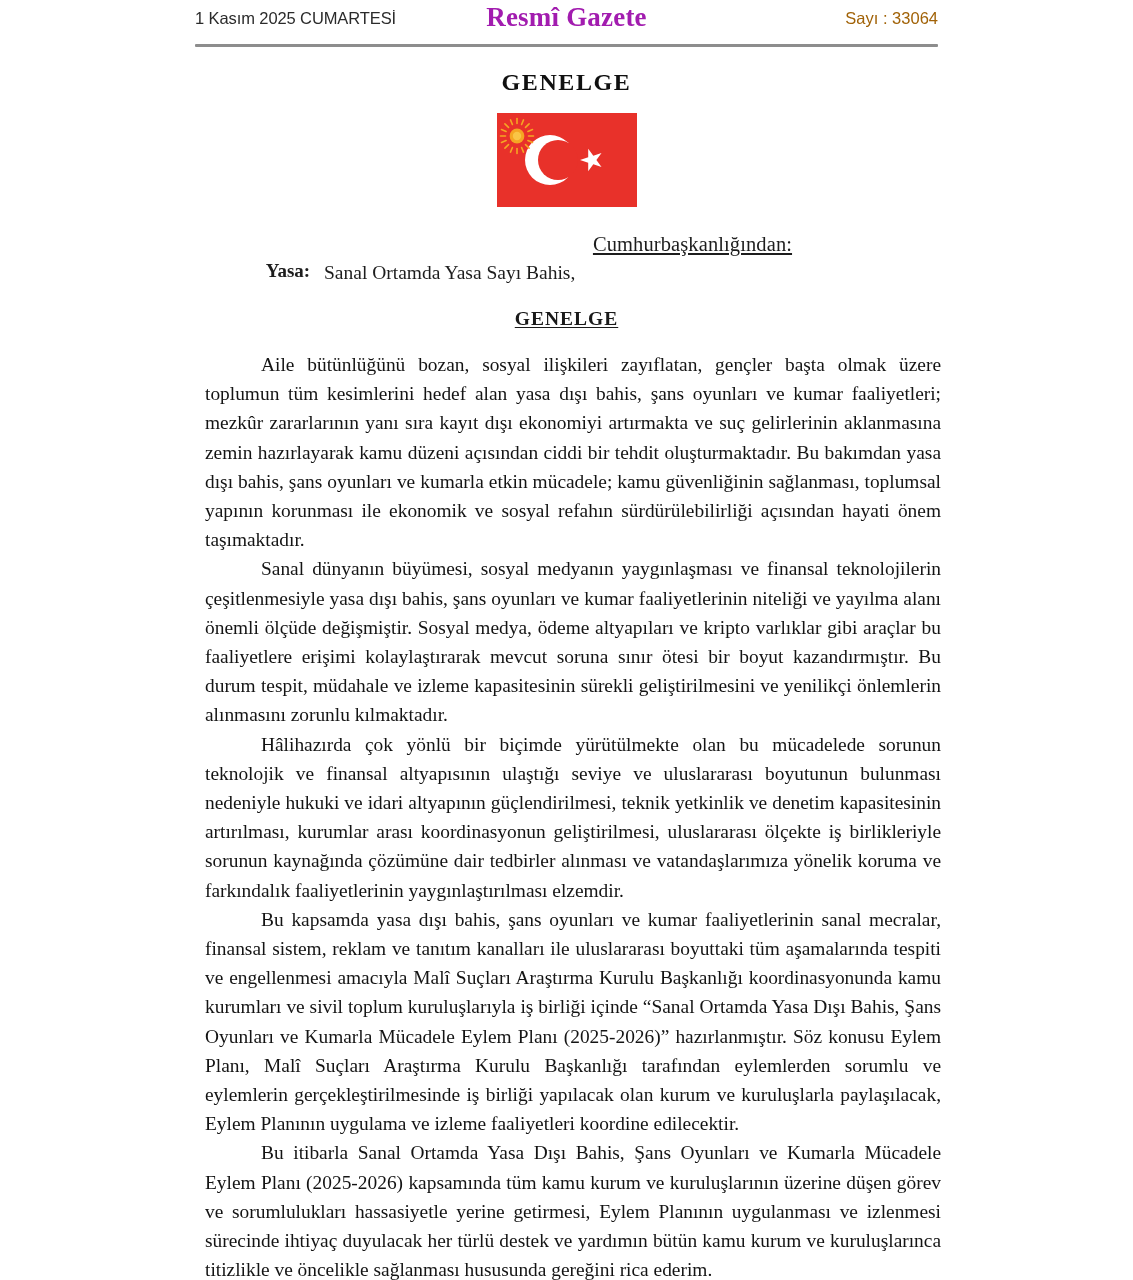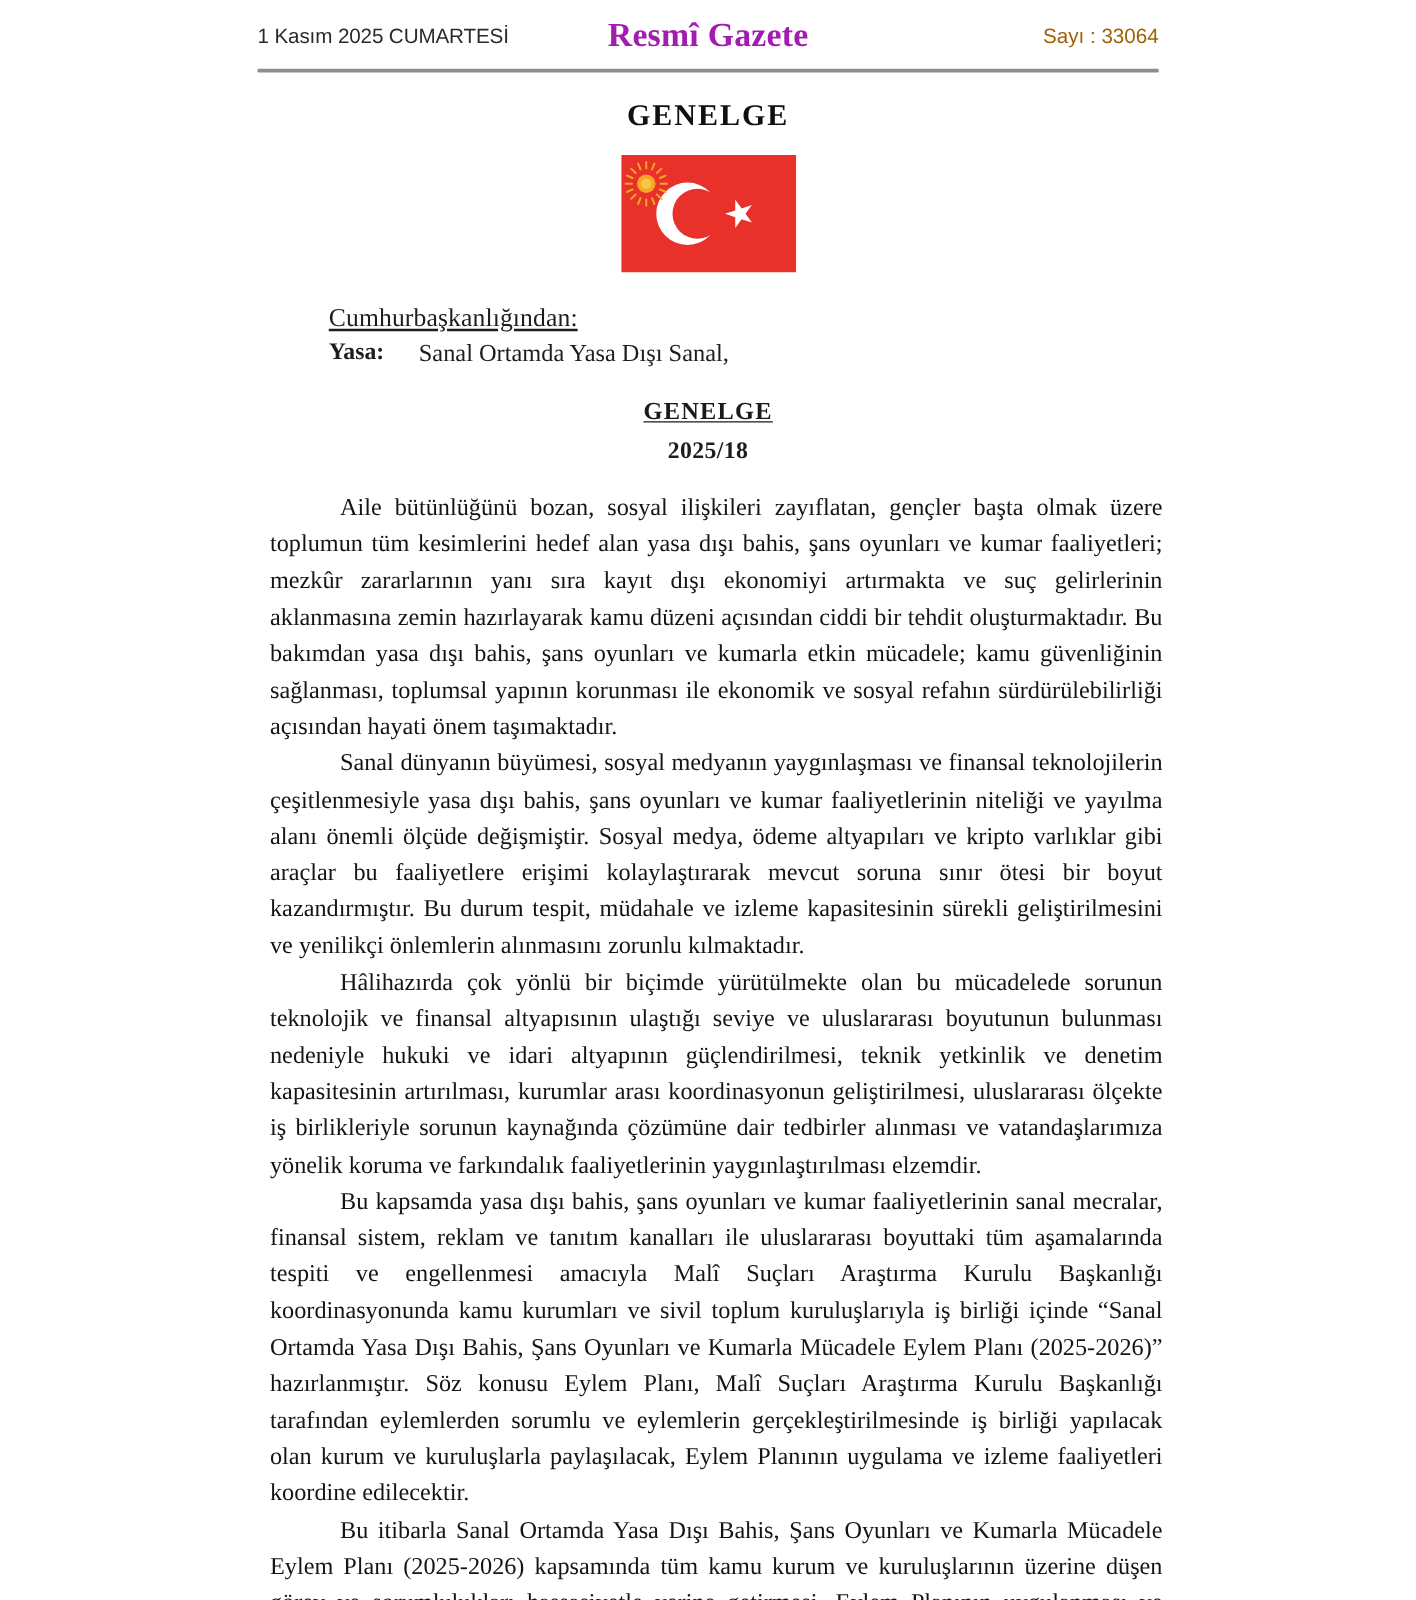--- a/index.html
+++ b/index.html
@@ -14,21 +14,21 @@
     font-family: "Liberation Serif", "DejaVu Serif", serif;
     color: #1d1d1d;
     overflow: hidden;
     position: relative;
   }
 
   .page {
     width: 1133px;
     height: 1280px;
     box-sizing: border-box;
-    padding: 11px;
+    padding: 0;
     position: relative;
     border-radius: 24px;
   }
 
   
   .masthead {
     position: relative;
     height: 44px;
     margin: 0 195px 0 195px;
     display: flex;
@@ -88,20 +88,21 @@
   .flag {
     width: 140px;
     height: 94px;
     position: relative;
     display: block;
   }
 
   
   .subject-block {
     margin: 26px 0 0 252px;
+    text-align: center;
   }
   .subject-from {
     font-size: 20.5px;
     text-decoration: underline;
     text-underline-offset: 2px;
     letter-spacing: 0.1px;
     margin-bottom: 3px;
     display: inline-block;
   }
   .subject-rows {
@@ -202,29 +203,28 @@
         <circle cx="20" cy="23" r="4.2" fill="#f9c546"></circle>
       </g>
     </svg>
   </div>
 
   <div class="subject-block">
     <div class="subject-from">Cumhurbaşkanlığından:</div>
     <div class="subject-rows">
       <div class="subject-label">Yasa:</div>
       <div class="subject-lines">
-        <div>Sanal Ortamda Yasa Dışı Sanal,</div>
+        <div>Sanal Ortamda Yasa Sayı Bahis,</div>
       </div>
     </div>
   </div>
 
   <div class="circular-title">
     <span class="u">GENELGE</span>
   </div>
-  <div class="circular-number">2025/18</div>
 
   <div class="body-text">
     <p>Aile bütünlüğünü bozan, sosyal ilişkileri zayıflatan, gençler başta olmak üzere toplumun tüm kesimlerini hedef alan yasa dışı bahis, şans oyunları ve kumar faaliyetleri; mezkûr zararlarının yanı sıra kayıt dışı ekonomiyi artırmakta ve suç gelirlerinin aklanmasına zemin hazırlayarak kamu düzeni açısından ciddi bir tehdit oluşturmaktadır. Bu bakımdan yasa dışı bahis, şans oyunları ve kumarla etkin mücadele; kamu güvenliğinin sağlanması, toplumsal yapının korunması ile ekonomik ve sosyal refahın sürdürülebilirliği açısından hayati önem taşımaktadır.</p>
     <p>Sanal dünyanın büyümesi, sosyal medyanın yaygınlaşması ve finansal teknolojilerin çeşitlenmesiyle yasa dışı bahis, şans oyunları ve kumar faaliyetlerinin niteliği ve yayılma alanı önemli ölçüde değişmiştir. Sosyal medya, ödeme altyapıları ve kripto varlıklar gibi araçlar bu faaliyetlere erişimi kolaylaştırarak mevcut soruna sınır ötesi bir boyut kazandırmıştır. Bu durum tespit, müdahale ve izleme kapasitesinin sürekli geliştirilmesini ve yenilikçi önlemlerin alınmasını zorunlu kılmaktadır.</p>
     <p>Hâlihazırda çok yönlü bir biçimde yürütülmekte olan bu mücadelede sorunun teknolojik ve finansal altyapısının ulaştığı seviye ve uluslararası boyutunun bulunması nedeniyle hukuki ve idari altyapının güçlendirilmesi, teknik yetkinlik ve denetim kapasitesinin artırılması, kurumlar arası koordinasyonun geliştirilmesi, uluslararası ölçekte iş birlikleriyle sorunun kaynağında çözümüne dair tedbirler alınması ve vatandaşlarımıza yönelik koruma ve farkındalık faaliyetlerinin yaygınlaştırılması elzemdir.</p>
     <p>Bu kapsamda yasa dışı bahis, şans oyunları ve kumar faaliyetlerinin sanal mecralar, finansal sistem, reklam ve tanıtım kanalları ile uluslararası boyuttaki tüm aşamalarında tespiti ve engellenmesi amacıyla Malî Suçları Araştırma Kurulu Başkanlığı koordinasyonunda kamu kurumları ve sivil toplum kuruluşlarıyla iş birliği içinde “Sanal Ortamda Yasa Dışı Bahis, Şans Oyunları ve Kumarla Mücadele Eylem Planı (2025-2026)” hazırlanmıştır. Söz konusu Eylem Planı, Malî Suçları Araştırma Kurulu Başkanlığı tarafından eylemlerden sorumlu ve eylemlerin gerçekleştirilmesinde iş birliği yapılacak olan kurum ve kuruluşlarla paylaşılacak, Eylem Planının uygulama ve izleme faaliyetleri koordine edilecektir.</p>
     <p>Bu itibarla Sanal Ortamda Yasa Dışı Bahis, Şans Oyunları ve Kumarla Mücadele Eylem Planı (2025-2026) kapsamında tüm kamu kurum ve kuruluşlarının üzerine düşen görev ve sorumlulukları hassasiyetle yerine getirmesi, Eylem Planının uygulanması ve izlenmesi sürecinde ihtiyaç duyulacak her türlü destek ve yardımın bütün kamu kurum ve kuruluşlarınca titizlikle ve öncelikle sağlanması hususunda gereğini rica ederim.</p>
   </div>
 
 </div>

